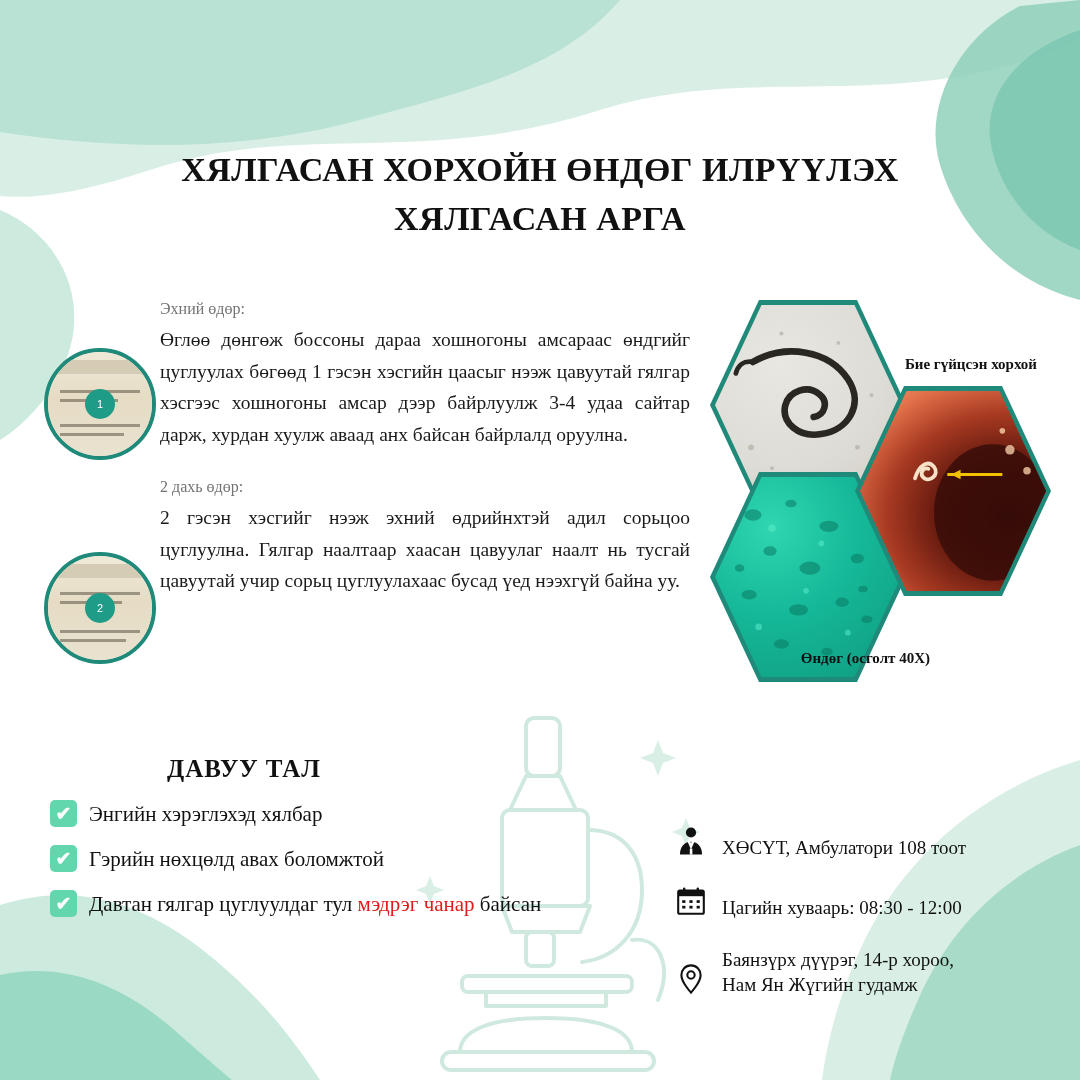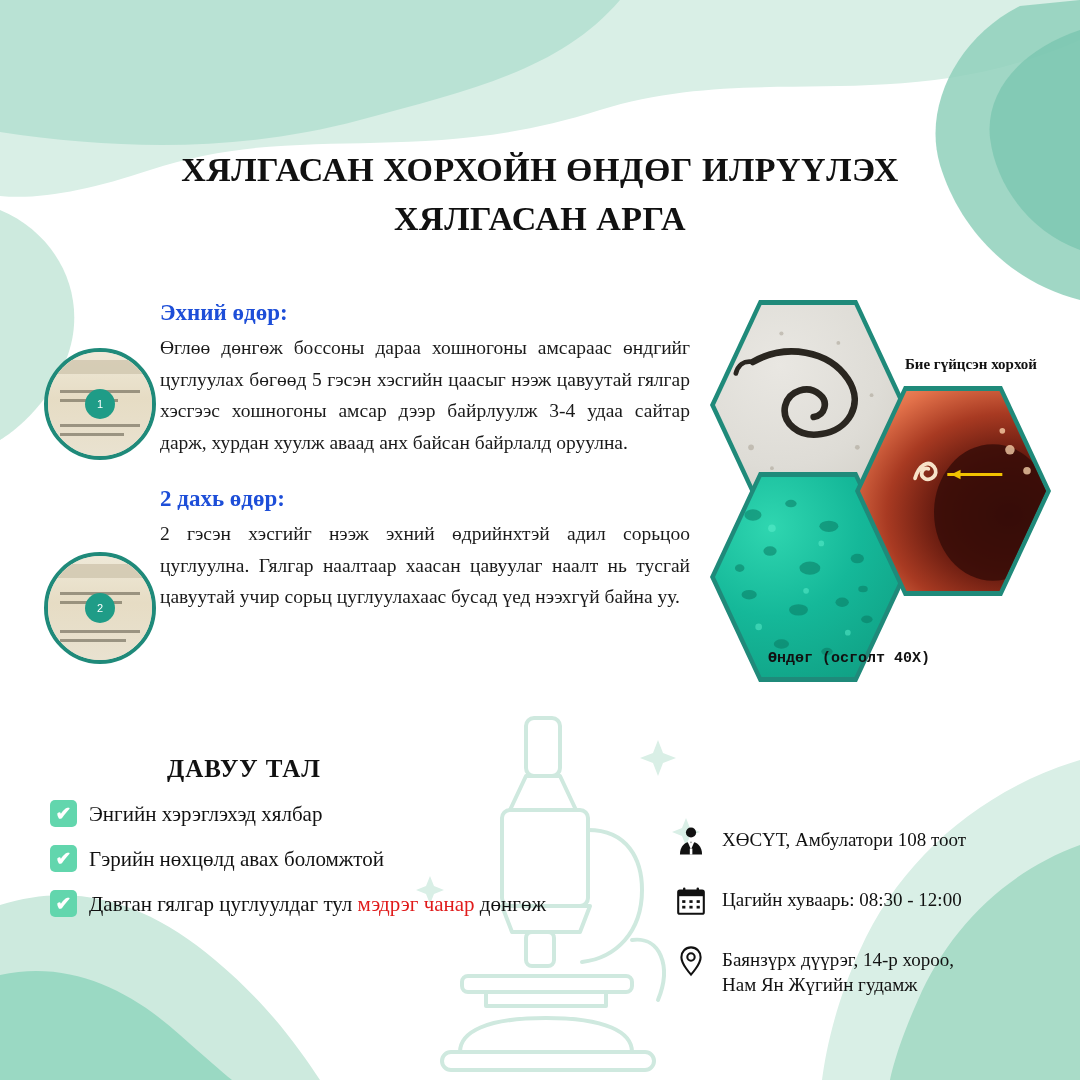--- a/index.html
+++ b/index.html
@@ -52,23 +52,23 @@
 
   
   .text-col {
     position: absolute;
     left: 160px;
     top: 300px;
     width: 530px;
   }
   .sec-head {
     font-family: "Liberation Serif", serif;
-    font-weight: bold;
-    font-size: 23px;
-    color: #1d4ed8;
+    font-weight: normal;
+    font-size: 16px;
+    color: #737373;
     margin-bottom: 6px;
   }
   .sec-body {
     font-family: "Liberation Serif", serif;
     font-size: 19.5px;
     line-height: 1.62;
     color: #1a1a1a;
     text-align: justify;
     text-justify: inter-word;
   }
@@ -172,21 +172,21 @@
   }
 
   .hex-caption {
     position: absolute;
     font-family: "Liberation Serif", serif;
     font-weight: bold;
     font-size: 15px;
     color: #111111;
     text-align: right;
   }
-  #cap-egg { left: 690px; top: 650px; width: 240px; font-family: Liberation Mono, monospace; }
+  #cap-egg { left: 690px; top: 650px; width: 240px; }
   #cap-endo {
     left: 872px;
     top: 355px;
     width: 165px;
     line-height: 1.3;
   }
 
   
   .adv-title {
     position: absolute;
@@ -245,21 +245,21 @@
 
   
   .contact {
     position: absolute;
     left: 672px;
     top: 822px;
     width: 400px;
   }
   .contact-row {
     display: flex;
-    align-items: flex-start;
+    align-items: flex-end;
     margin-bottom: 22px;
   }
   .contact-ico {
     flex: 0 0 auto;
     width: 38px;
     height: 38px;
     margin-right: 12px;
     display: flex;
     align-items: center;
     justify-content: center;
@@ -317,21 +317,21 @@
     <div class="card-line" style="top:45px; right:30px"></div>
     <div class="card-line" style="top:74px"></div>
     <div class="card-line" style="top:83px; right:26px"></div>
     <div class="dot"></div>
     <div class="numtag">2</div>
   </div>
 
   <div class="text-col">
     <div>
       <div class="sec-head">Эхний өдөр:</div>
-      <div class="sec-body">Өглөө дөнгөж боссоны дараа хошногоны амсараас өндгийг цуглуулах бөгөөд 5 гэсэн хэсгийн цаасыг нээж цавуутай гялгар хэсгээс хошногоны амсар дээр байрлуулж 3-4 удаа сайтар дарж, хурдан хуулж аваад анх байсан байрлалд оруулна.</div>
+      <div class="sec-body">Өглөө дөнгөж боссоны дараа хошногоны амсараас өндгийг цуглуулах бөгөөд 1 гэсэн хэсгийн цаасыг нээж цавуутай гялгар хэсгээс хошногоны амсар дээр байрлуулж 3-4 удаа сайтар дарж, хурдан хуулж аваад анх байсан байрлалд оруулна.</div>
     </div>
     <div class="gap"></div>
     <div>
       <div class="sec-head">2 дахь өдөр:</div>
       <div class="sec-body">2 гэсэн хэсгийг нээж эхний өдрийнхтэй адил сорьцоо цуглуулна. Гялгар наалтаар хаасан цавуулаг наалт нь тусгай цавуутай учир сорьц цуглуулахаас бусад үед нээхгүй байна уу.</div>
     </div>
   </div>
 
   <div class="hex-outer" id="hex-worm">
     <div class="hex-inner">
@@ -441,21 +441,21 @@
       <div class="check">✔</div>
       <div class="adv-text">Энгийн хэрэглэхэд хялбар</div>
     </div>
     <div class="adv-item">
       <div class="check">✔</div>
       <div class="adv-text">Гэрийн нөхцөлд авах боломжтой</div>
     </div>
     <div class="adv-item">
       <div class="check">✔</div>
       <div class="adv-text">
-        <span>Давтан гялгар цуглуулдаг тул </span><span class="hl-red">мэдрэг чанар</span><span> дөнгөж</span>
+        <span>Давтан гялгар цуглуулдаг тул </span><span class="hl-red">мэдрэг чанар</span><span> байсан</span>
       </div>
     </div>
   </div>
 
   <div class="contact">
 
     <div class="contact-row">
       <div class="contact-ico">
         <svg viewBox="0 0 40 40" width="34" height="34">
           <circle cx="20" cy="10" r="6" fill="#111"></circle>

